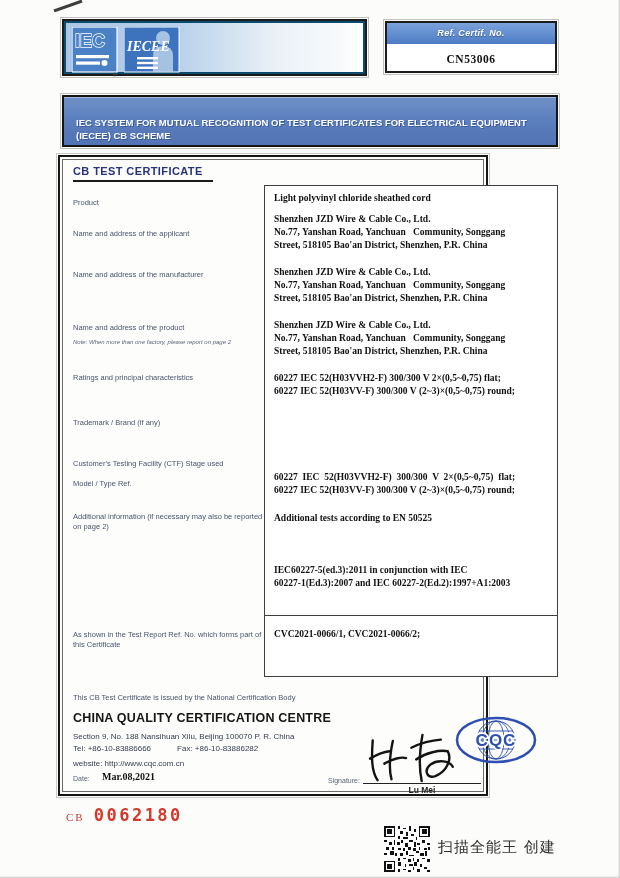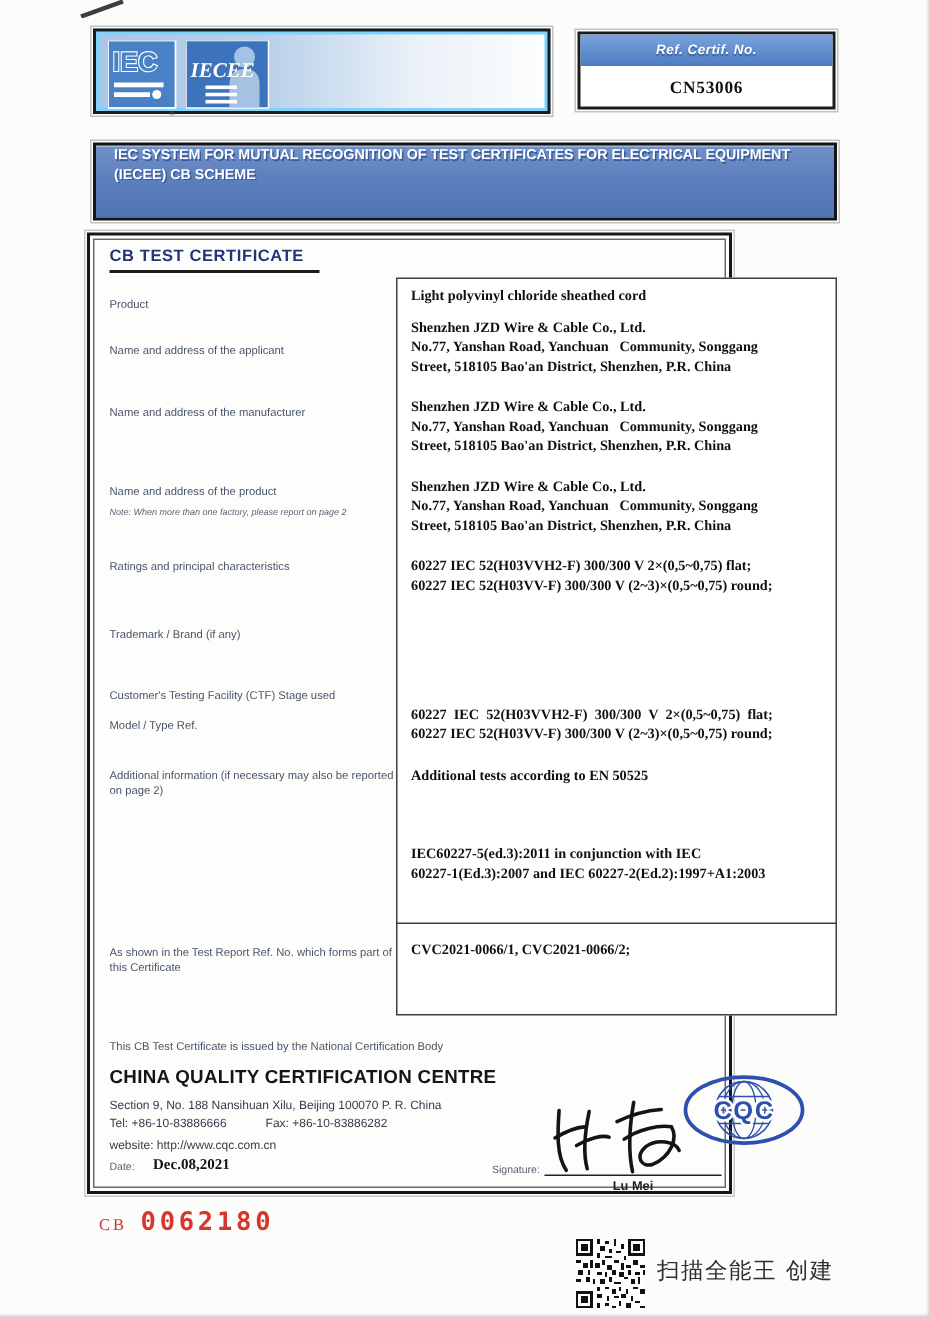--- a/index.html
+++ b/index.html
@@ -5,21 +5,21 @@
   html,body { margin:0; padding:0; background:#e9e9e7; }
   * { box-sizing:border-box; }
   .sheet {
     position:relative; width:620px; height:878px; background:#fcfcfb;
     font-family:"Liberation Sans", sans-serif; overflow:hidden;
     box-shadow: inset -3px 0 2px -2px #c9c9c6, inset 0 -3px 2px -2px #c9c9c6;
   }
   
   .logo-box {
     position:absolute; left:62px; top:19px; width:305px; height:57px;
-    border:2px solid #1c1c1c; outline:1px solid #c2c2c0; outline-offset:1px; background:#7dd3fc;
+    border:2px solid #1c1c1c; outline:1px solid #c2c2c0; outline-offset:1px; background:#0c4a6e;
   }
   .logo-panel { position:absolute; inset:2px;
     background:linear-gradient(90deg,#a9c6e6 0%,#b9d1ea 38%,#e9f0f7 70%,#fdfefe 100%); }
   .iec-badge   { position:absolute; left:6px;  top:4px; }
   .iecee-badge { position:absolute; left:58px; top:4px; }
   .ref-box {
     position:absolute; left:385px; top:21px; width:172px; height:52px;
     border:2px solid #1c1c1c; outline:1px solid #c2c2c0; outline-offset:1px; background:#fff;
   }
   .ref-head {
@@ -30,21 +30,21 @@
   .ref-no {
     margin-top:9px; text-align:center; font-family:Liberation Serif, serif;
     font-size:11.5px; font-weight:600; letter-spacing:.5px; color:#111;
   }
   
   .banner {
     position:absolute; left:62px; top:95px; width:496px; height:52px;
     border:2px solid #151515; outline:1px solid #c2c2c0; outline-offset:1px;
     background:linear-gradient(180deg,#7191c9 0%,#5c7fbd 45%,#5273b4 100%);
     color:#fff; font-weight:bold; font-size:9.5px; line-height:12.5px;
-    padding:1px 12px; text-shadow:1px 1px 0 #3a5a9e;
+    padding:20px 12px; text-shadow:1px 1px 0 #3a5a9e;
     box-shadow: inset 0 1px 0 rgba(255,255,255,.35);
   }
   
   .body-frame {
     position:absolute; left:58px; top:155px; width:430px; height:641px;
     border:2px solid #161616; background:#fdfdfc;
     box-shadow: inset 0 0 0 2px #fdfdfc, inset 0 0 0 3px #6a6a6a;
     outline:1px solid #c9c9c7; outline-offset:1px;
   }
   .cb-title {
@@ -165,21 +165,21 @@
 
     <div class="issued-line">This CB Test Certificate is issued by the National Certification Body</div>
     <div class="ncb-name">CHINA QUALITY CERTIFICATION CENTRE</div>
     <div class="ncb-small ncb-a">Section 9, No. 188 Nansihuan Xilu, Beijing 100070 P. R. China</div>
     <div class="ncb-small ncb-b">
       <span>Tel: +86-10-83886666</span><span>Fax: +86-10-83886282</span>
     </div>
     <div class="ncb-small ncb-c">website: http://www.cqc.com.cn</div>
 
     <div class="date-label">Date:</div>
-    <div class="date-value">Dec.08,2021</div>
+    <div class="date-value">Mar.08,2021</div>
 
     <svg class="sig-script" width="124" height="60" viewBox="0 0 124 60">
       <g fill="none" stroke="#141414" stroke-width="2.4" stroke-linecap="round" transform="rotate(-4 62 30)">
         <path d="M14 10 C12 24 10 40 16 50"></path>
         <path d="M10 28 C18 24 26 22 30 22"></path>
         <path d="M34 12 C30 26 28 40 30 50"></path>
         <path d="M24 34 C32 30 42 28 46 30"></path>
         <path d="M64 8 C60 24 58 40 60 54"></path>
         <path d="M52 20 C62 16 74 14 82 14"></path>
         <path d="M56 32 C66 26 80 24 88 26 C92 34 86 46 74 50 C66 52 62 44 70 38 C78 33 90 36 92 42"></path>

